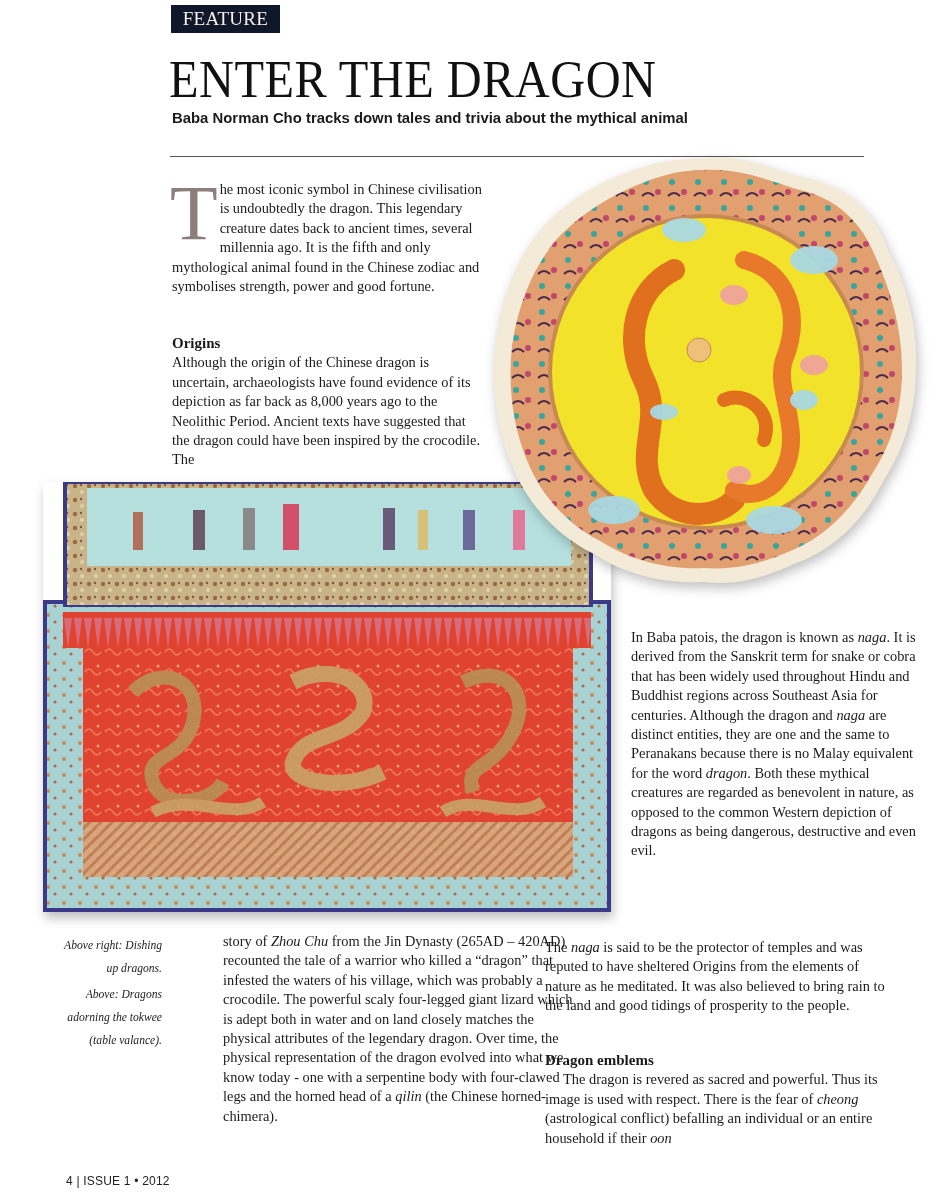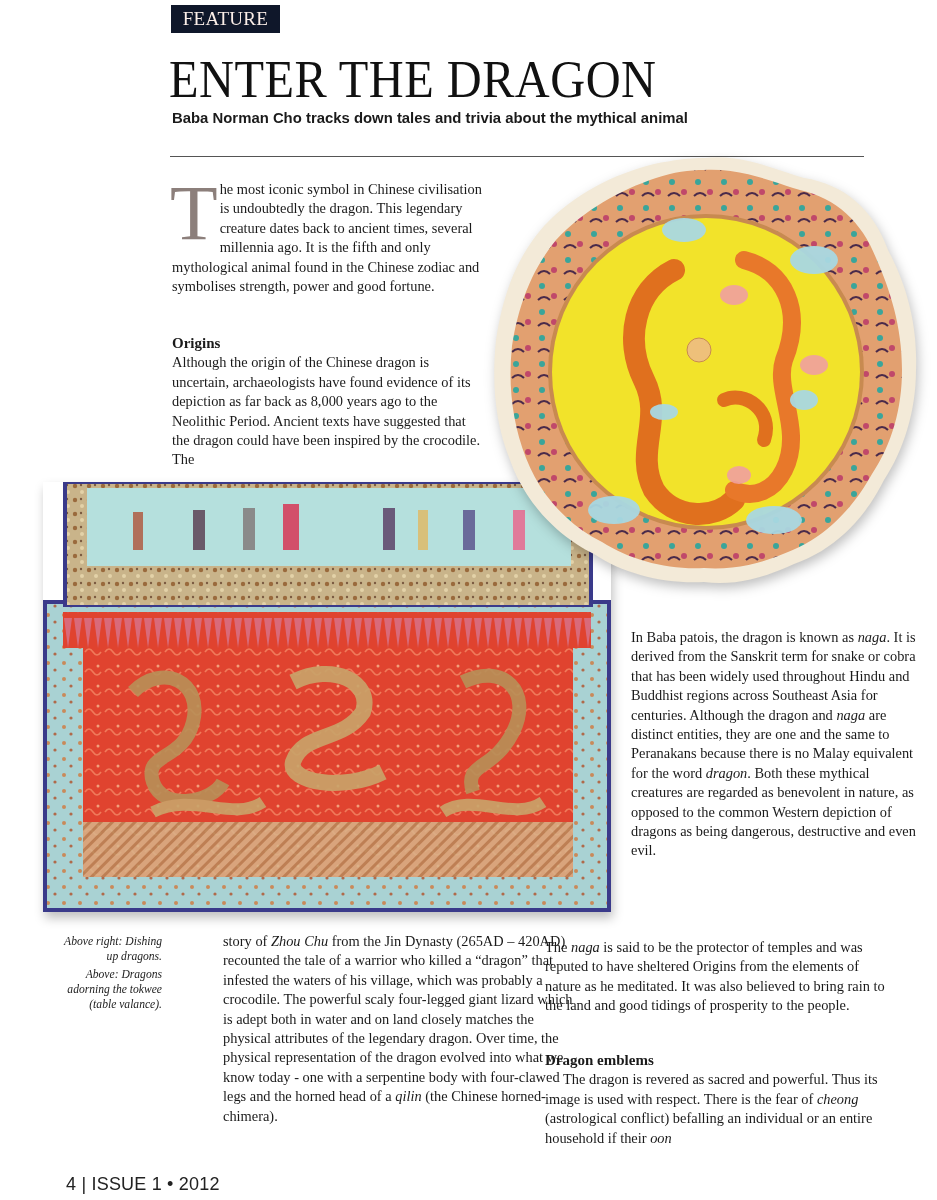--- a/index.html
+++ b/index.html
@@ -37,32 +37,32 @@
   .col-intro { position: absolute; left: 172px; top: 180px; width: 310px; }
   .dropcap {
     float: left; font-size: 78px; line-height: 58px; color: #8c7f7b;
     margin: 4px 2px 0 -2px; height: 58px;
   }
   .col-origins { position: absolute; left: 172px; top: 334px; width: 310px; }
 
   .col-lower-left { position: absolute; left: 176px; top: 932px; width: 350px; margin-left: 47px; }
   .caption {
     position: absolute; left: 62px; top: 934px; width: 100px; text-align: right;
-    font-family: "Liberation Serif", serif; font-style: italic; font-size: 11.6px; line-height: 15px; color: #222;
+    font-family: "Liberation Serif", serif; font-style: italic; font-size: 11.6px; line-height: 23px; color: #222;
   }
   .caption p + p { margin-top: 3px; }
 
   .col-naga { position: absolute; left: 631px; top: 628px; width: 290px; }
   .col-naga-wide { position: absolute; left: 545px; top: 938px; width: 340px; }
   .col-emblems { position: absolute; left: 545px; top: 1051px; width: 340px; }
   .indent { text-indent: 18px; }
 
   .footer {
     position: absolute; left: 66px; top: 1174px;
-    font-family: "Liberation Sans", sans-serif; font-size: 18px; color: #222; letter-spacing: 0.2px;
+    font-family: "Liberation Sans", sans-serif; font-size: 12px; color: #222; letter-spacing: 0.2px;
   }
 
   
   .img-valance {
     position: absolute; left: 43px; top: 482px; width: 568px; height: 430px;
     box-shadow: 2px 6px 10px rgba(0,0,0,0.25);
   }
   .img-plate {
     position: absolute; left: 484px; top: 150px; width: 440px; height: 440px;
     filter: drop-shadow(2px 5px 6px rgba(0,0,0,0.25));

